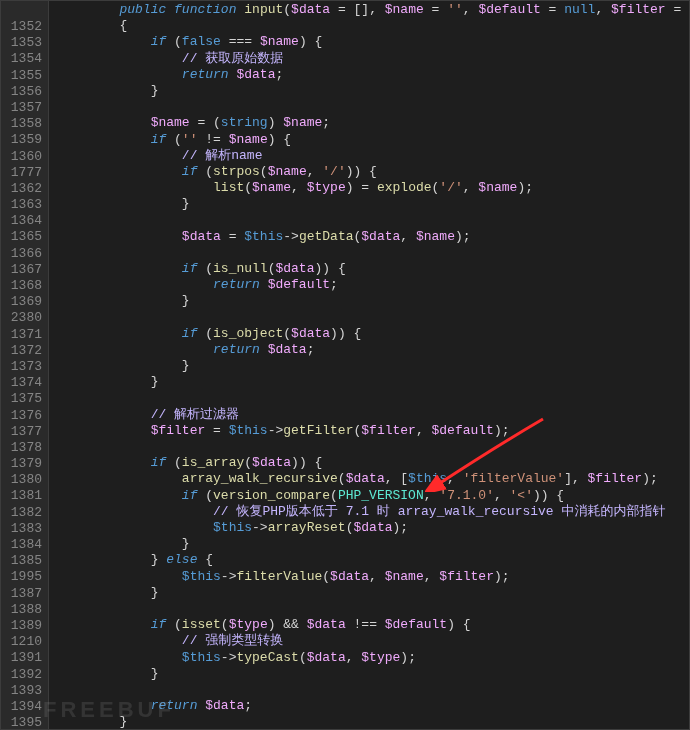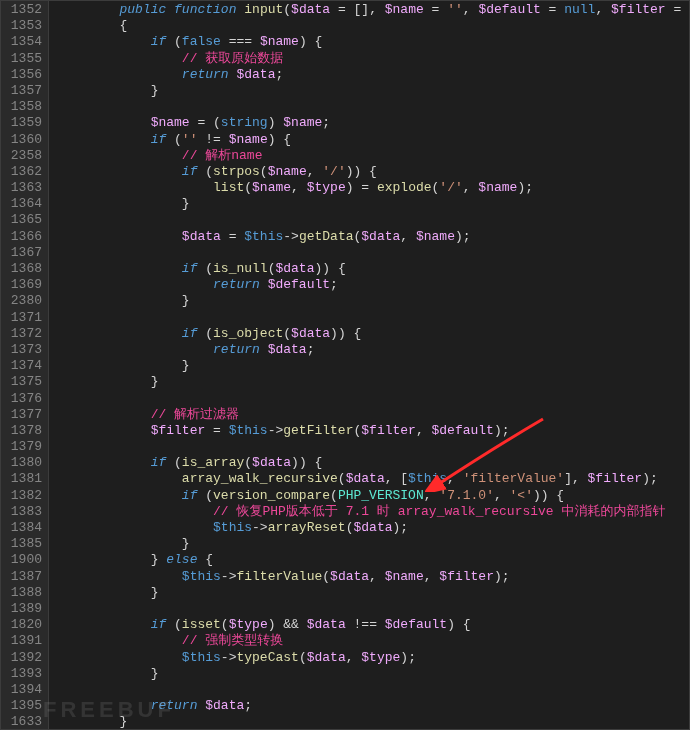--- a/index.html
+++ b/index.html
@@ -17,40 +17,40 @@
   }
   .editor {
     display: flex;
     width: 100%;
     height: 100%;
   }
   .gutter {
     background: #2a2a2a;
     color: #858585;
     text-align: right;
-    padding: 2px 6px 2px 4px;
+    padding: 19px 6px 2px 4px;
     user-select: none;
     width: 38px;
     flex-shrink: 0;
     border-right: 1px solid #3c3c3c;
   }
   .code-area {
     padding: 2px 0 2px 8px;
     white-space: pre;
     flex: 1;
     position: relative;
   }
   .line { height: 16.2px; }
   .k  { color: #569cd6; font-style: italic; }   
   .kn { color: #569cd6; }                        
   .fn { color: #dcdcaa; }                        
   .v  { color: #f0abfc; }                        
   .s  { color: #ce9178; }                        
   .op { color: #d4d4d4; }                        
-  .cm { color: #ec4899; }                       
+  .cm { color: #c4b5fd; }                       
   .th { color: #569cd6; }                        
   .cst { color: #5eead4; }
 
   .arrow {
     position: absolute;
     left: 425px;
     top: 417px;
     width: 120px;
     height: 75px;
     pointer-events: none;
@@ -80,21 +80,21 @@
   <div class="gutter" id="gutter">
       <div class="line">1352</div>
       <div class="line">1353</div>
       <div class="line">1354</div>
       <div class="line">1355</div>
       <div class="line">1356</div>
       <div class="line">1357</div>
       <div class="line">1358</div>
       <div class="line">1359</div>
       <div class="line">1360</div>
-      <div class="line">2358</div>
+      <div class="line">1777</div>
       <div class="line">1362</div>
       <div class="line">1363</div>
       <div class="line">1364</div>
       <div class="line">1365</div>
       <div class="line">1366</div>
       <div class="line">1367</div>
       <div class="line">1368</div>
       <div class="line">1369</div>
       <div class="line">2380</div>
       <div class="line">1371</div>
@@ -105,25 +105,25 @@
       <div class="line">1376</div>
       <div class="line">1377</div>
       <div class="line">1378</div>
       <div class="line">1379</div>
       <div class="line">1380</div>
       <div class="line">1381</div>
       <div class="line">1382</div>
       <div class="line">1383</div>
       <div class="line">1384</div>
       <div class="line">1385</div>
-      <div class="line">1900</div>
+      <div class="line">1995</div>
       <div class="line">1387</div>
       <div class="line">1388</div>
       <div class="line">1389</div>
-      <div class="line">1820</div>
+      <div class="line">1210</div>
       <div class="line">1391</div>
       <div class="line">1392</div>
       <div class="line">1393</div>
       <div class="line">1394</div>
       <div class="line">1395</div>
       <div class="line">1633</div>
     </div>
   <div class="code-area" id="code"><div class="line"><span>        </span><span class="k">public</span><span> </span><span class="k">function</span><span> </span><span class="fn">input</span><span>(</span><span class="v">$data</span><span> = []</span><span>, </span><span class="v">$name</span><span> = </span><span class="s">''</span><span>, </span><span class="v">$default</span><span> = </span><span class="kn">null</span><span>, </span><span class="v">$filter</span><span> = </span><span class="s">''</span></div><div class="line"><span>        </span><span>{</span></div><div class="line"><span>            </span><span class="k">if</span><span> (</span><span class="kn">false</span><span> === </span><span class="v">$name</span><span>) {</span></div><div class="line"><span>                </span><span class="cm">// 获取原始数据</span></div><div class="line"><span>                </span><span class="k">return</span><span> </span><span class="v">$data</span><span>;</span></div><div class="line"><span>            </span><span>}</span></div><div class="line"><span></span></div><div class="line"><span>            </span><span class="v">$name</span><span> = (</span><span class="kn">string</span><span>) </span><span class="v">$name</span><span>;</span></div><div class="line"><span>            </span><span class="k">if</span><span> (</span><span class="s">''</span><span> != </span><span class="v">$name</span><span>) {</span></div><div class="line"><span>                </span><span class="cm">// 解析name</span></div><div class="line"><span>                </span><span class="k">if</span><span> (</span><span class="fn">strpos</span><span>(</span><span class="v">$name</span><span>, </span><span class="s">'/'</span><span>)) {</span></div><div class="line"><span>                    </span><span class="fn">list</span><span>(</span><span class="v">$name</span><span>, </span><span class="v">$type</span><span>) = </span><span class="fn">explode</span><span>(</span><span class="s">'/'</span><span>, </span><span class="v">$name</span><span>);</span></div><div class="line"><span>                </span><span>}</span></div><div class="line"><span></span></div><div class="line"><span>                </span><span class="v">$data</span><span> = </span><span class="th">$this</span><span>-&gt;</span><span class="fn">getData</span><span>(</span><span class="v">$data</span><span>, </span><span class="v">$name</span><span>);</span></div><div class="line"><span></span></div><div class="line"><span>                </span><span class="k">if</span><span> (</span><span class="fn">is_null</span><span>(</span><span class="v">$data</span><span>)) {</span></div><div class="line"><span>                    </span><span class="k">return</span><span> </span><span class="v">$default</span><span>;</span></div><div class="line"><span>                </span><span>}</span></div><div class="line"><span></span></div><div class="line"><span>                </span><span class="k">if</span><span> (</span><span class="fn">is_object</span><span>(</span><span class="v">$data</span><span>)) {</span></div><div class="line"><span>                    </span><span class="k">return</span><span> </span><span class="v">$data</span><span>;</span></div><div class="line"><span>                </span><span>}</span></div><div class="line"><span>            </span><span>}</span></div><div class="line"><span></span></div><div class="line"><span>            </span><span class="cm">// 解析过滤器</span></div><div class="line"><span>            </span><span class="v">$filter</span><span> = </span><span class="th">$this</span><span>-&gt;</span><span class="fn">getFilter</span><span>(</span><span class="v">$filter</span><span>, </span><span class="v">$default</span><span>);</span></div><div class="line"><span></span></div><div class="line"><span>            </span><span class="k">if</span><span> (</span><span class="fn">is_array</span><span>(</span><span class="v">$data</span><span>)) {</span></div><div class="line"><span>                </span><span class="fn">array_walk_recursive</span><span>(</span><span class="v">$data</span><span>, [</span><span class="th">$this</span><span>, </span><span class="s">'filterValue'</span><span>], </span><span class="v">$filter</span><span>);</span></div><div class="line"><span>                </span><span class="k">if</span><span> (</span><span class="fn">version_compare</span><span>(</span><span class="cst">PHP_VERSION</span><span>, </span><span class="s">'7.1.0'</span><span>, </span><span class="s">'&lt;'</span><span>)) {</span></div><div class="line"><span>                    </span><span class="cm">// 恢复PHP版本低于 7.1 时 array_walk_recursive 中消耗的内部指针</span></div><div class="line"><span>                    </span><span class="th">$this</span><span>-&gt;</span><span class="fn">arrayReset</span><span>(</span><span class="v">$data</span><span>);</span></div><div class="line"><span>                </span><span>}</span></div><div class="line"><span>            </span><span>} </span><span class="k">else</span><span> {</span></div><div class="line"><span>                </span><span class="th">$this</span><span>-&gt;</span><span class="fn">filterValue</span><span>(</span><span class="v">$data</span><span>, </span><span class="v">$name</span><span>, </span><span class="v">$filter</span><span>);</span></div><div class="line"><span>            </span><span>}</span></div><div class="line"><span></span></div><div class="line"><span>            </span><span class="k">if</span><span> (</span><span class="fn">isset</span><span>(</span><span class="v">$type</span><span>) </span><span class="op">&amp;&amp;</span><span> </span><span class="v">$data</span><span> !== </span><span class="v">$default</span><span>) {</span></div><div class="line"><span>                </span><span class="cm">// 强制类型转换</span></div><div class="line"><span>                </span><span class="th">$this</span><span>-&gt;</span><span class="fn">typeCast</span><span>(</span><span class="v">$data</span><span>, </span><span class="v">$type</span><span>);</span></div><div class="line"><span>            </span><span>}</span></div><div class="line"><span></span></div><div class="line"><span>            </span><span class="k">return</span><span> </span><span class="v">$data</span><span>;</span></div><div class="line"><span>        </span><span>}</span></div></div>
 </div>
 

